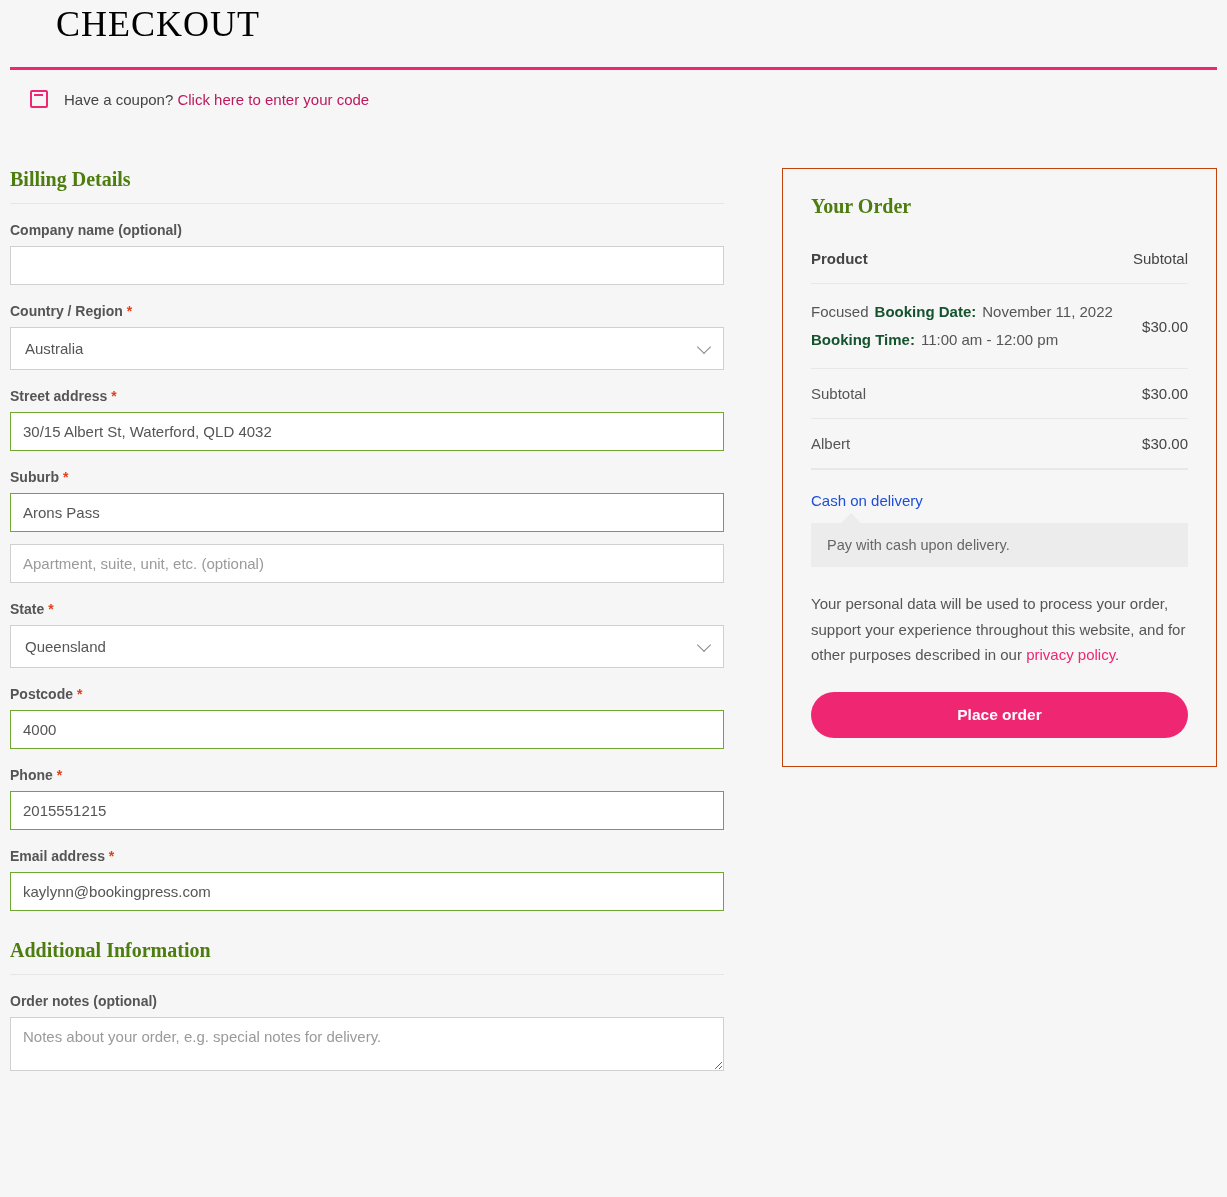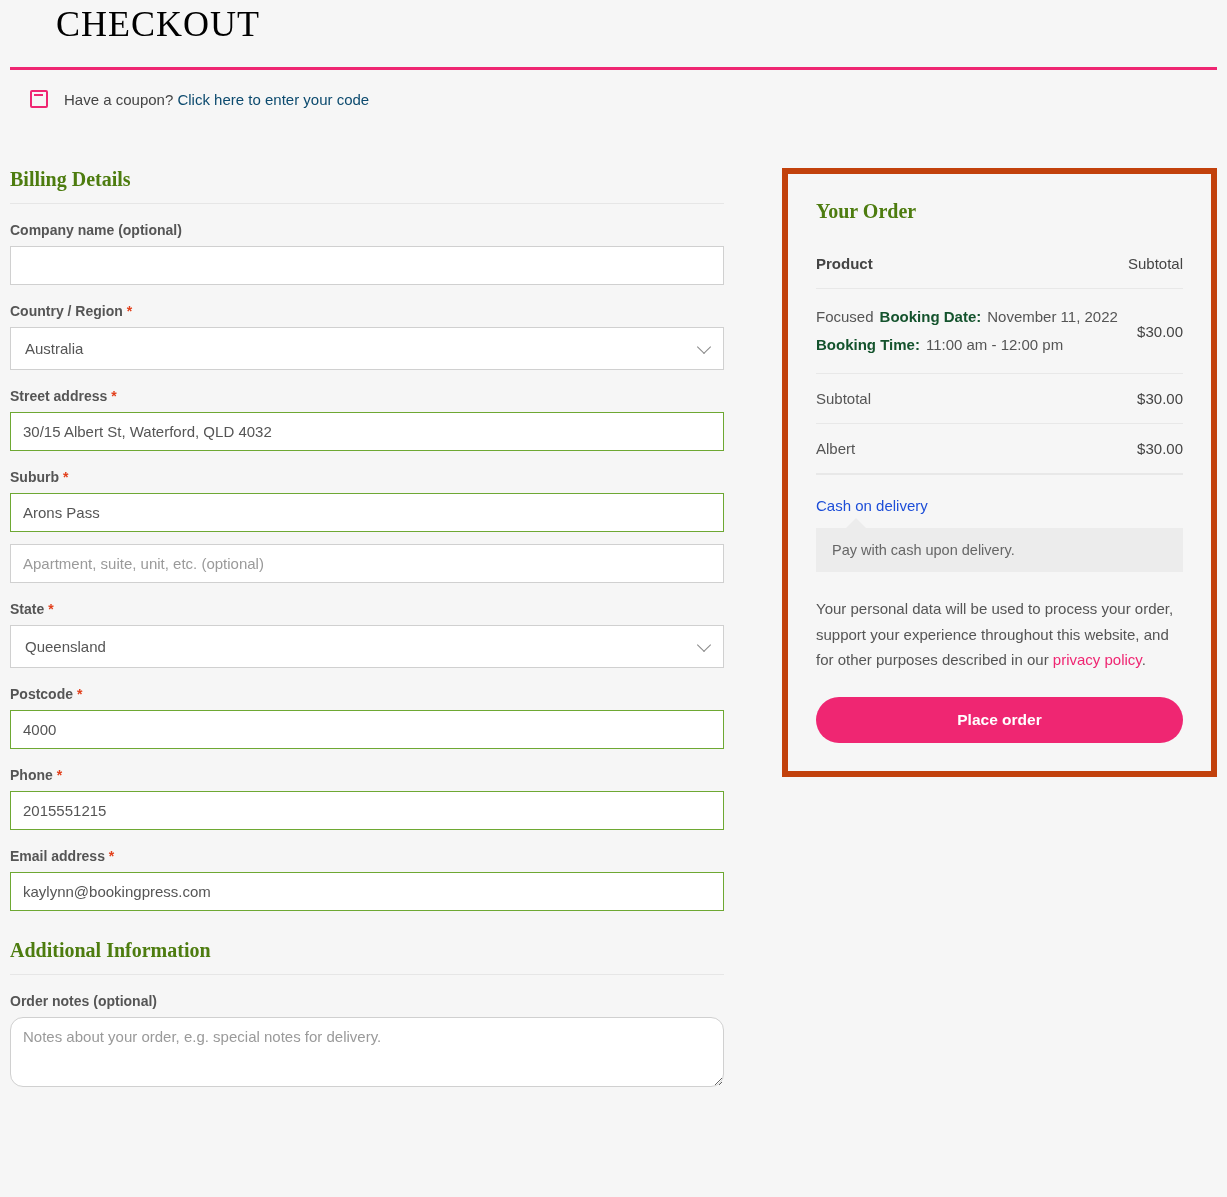--- a/index.html
+++ b/index.html
@@ -41,21 +41,21 @@
     flex-shrink: 0;
     box-sizing: border-box;
   }
   .coupon-icon::before {
     content: "";
     position: absolute;
     top: 2px; left: 2px;
     width: 9px; height: 2.4px;
     background: #ef2672;
   }
-  .coupon-link { color: #0c4a6e; text-decoration: none; }
+  .coupon-link { color: #be185d; text-decoration: none; }
   .columns {
     display: flex;
     gap: 58px;
     align-items: flex-start;
   }
   .col-left { flex: 1 1 auto; min-width: 0; }
   .col-right { width: 435px; flex-shrink: 0; }
   h3.section {
     font-family: Georgia, "Times New Roman", serif;
     font-weight: 600;
@@ -80,41 +80,41 @@
     width: 100%;
     border: 1px solid #d0d0d0;
     background: #fff;
     padding: 10px 12px;
     font-size: 15px;
     color: #555;
     outline: none;
     font-family: inherit;
   }
   input.filled { border-color: #6ea833; }
-  textarea { resize: both; height: 70px; border-radius: 13px; }
+  textarea { resize: both; height: 54px; }
   .select {
     background: #fff;
     border: 1px solid #d0d0d0;
     padding: 12px 14px;
     font-size: 15px;
     color: #555;
     display: flex;
     justify-content: space-between;
     align-items: center;
     cursor: pointer;
   }
   .chev {
     width: 10px; height: 10px;
     border-right: 1.5px solid #888;
     border-bottom: 1.5px solid #888;
     transform: rotate(45deg);
     margin-top: -4px;
   }
   .order-box {
-    border: 6px solid #c2410c;
+    border: 1px solid #c2410c;
     padding: 26px 28px 28px 28px;
   }
   .order-box h3.section { border-bottom: none; margin-bottom: 16px; padding-bottom: 0; }
   .ot-row {
     display: flex;
     justify-content: space-between;
     align-items: center;
     padding: 16px 0;
     border-bottom: 1px solid #e8e8e8;
     font-size: 15px;

